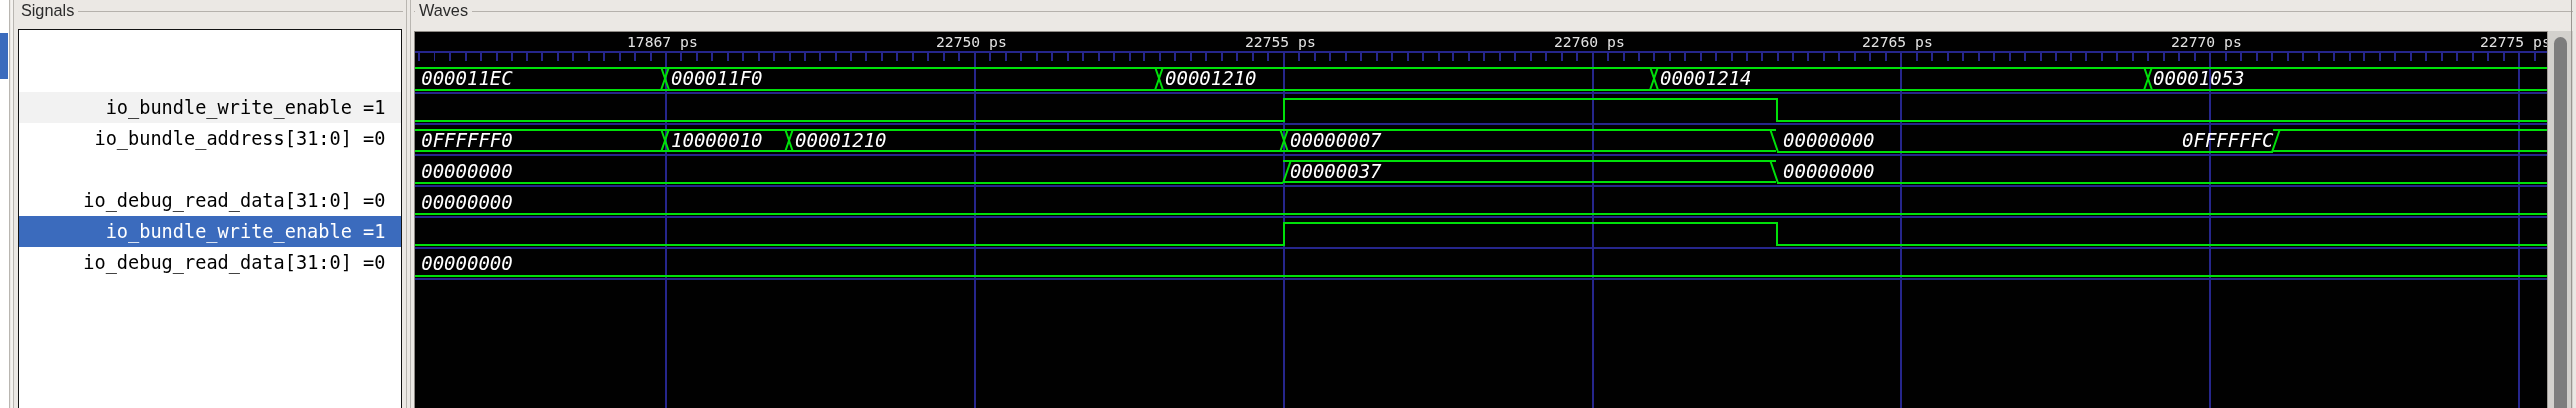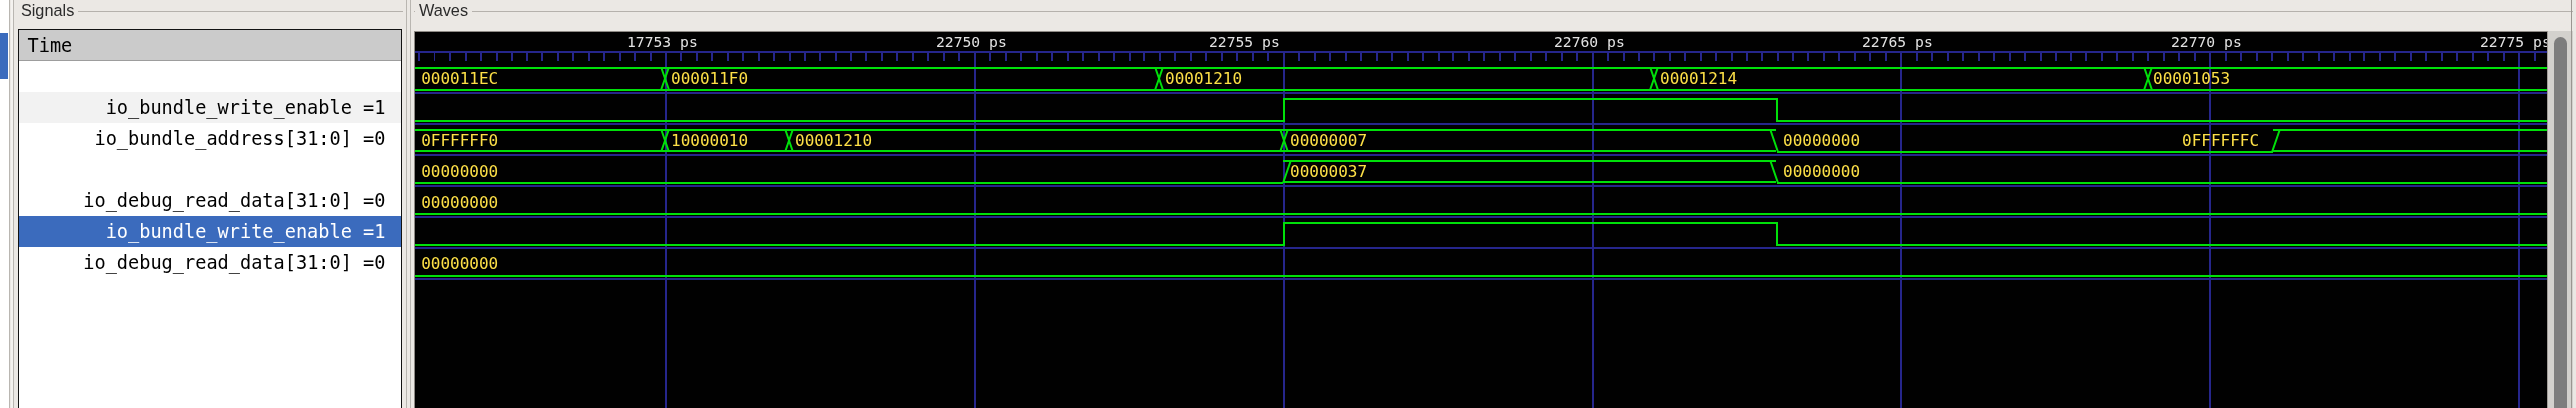--- a/index.html
+++ b/index.html
@@ -20,22 +20,22 @@
            border:1.5px solid #121212;overflow:hidden;
            font-family:"DejaVu Sans Mono","Liberation Mono",monospace;}
   .sig-header{position:absolute;left:0;top:0;width:100%;height:31px;background:#cbcbcb;
               border-bottom:0.8px solid #9d9d9d;color:#000;font-size:18.6px;line-height:31px;
               padding-left:8.5px;box-sizing:border-box;}
   .sig-row{position:absolute;left:0;width:100%;height:31px;font-size:18.6px;line-height:31px;
            color:#000;text-align:right;padding-right:15.5px;box-sizing:border-box;white-space:pre;}
   
   .canvas{overflow:hidden;background:#010101;border-top:0.8px solid #8e8a85;border-left:0.8px solid #8e8a85;}
   .wv{position:absolute;}
-  .wtext{position:absolute;height:15.5px;line-height:15.5px;font-size:16px;
-         font-family:"DejaVu Sans Mono","Liberation Mono",monospace;color:#fde047;white-space:pre;}
+  .wtext{position:absolute;height:15.5px;line-height:15.5px;font-size:19px;
+         font-family:"DejaVu Sans Mono","Liberation Mono",monospace;color:#ffffff;white-space:pre;font-style:italic;}
   .ttext{position:absolute;top:2.3px;height:15.5px;line-height:15.5px;font-size:14.7px;
          font-family:"DejaVu Sans Mono","Liberation Mono",monospace;color:#e2e2e2;white-space:pre;}
   
   .vscroll{left:2547px;top:31px;width:25px;height:378px;background:#d3d1cd;border-left:0.8px solid #a29e99;}
   .vthumb{position:absolute;left:6.2px;top:6.2px;width:13px;height:480px;background:#7d7d7d;border-radius:7px;}
   .win-edge{left:2571px;top:0;width:0.8px;height:409px;background:#9a9691;}
 </style>
 </head>
 <body>
 
@@ -43,21 +43,20 @@
 
   <div class="abs left-strip"></div>
   <div class="abs left-sel" id="left-sel" style="background: rgb(59, 107, 189);"></div>
   <div class="abs left-strip2"></div>
   <div class="abs groove" style="left:9.3px"></div>
   <div class="abs groove" style="left:13px"></div>
 
   <div class="abs frame-line" style="left:18px;width:385px;"></div>
   <div class="abs frame-label" style="left:17px;">Signals</div>
   <div class="abs siglist" id="siglist">
-    <div class="sig-header">Time</div>
       <div class="sig-row" style="top: 62px; background: rgb(242, 242, 242); color: rgb(0, 0, 0);">io_bundle_write_enable =1</div>
       <div class="sig-row" style="top: 93px; background: rgb(255, 255, 255); color: rgb(0, 0, 0);">io_bundle_address[31:0] =0</div>
       <div class="sig-row" style="top: 155px; background: rgb(255, 255, 255); color: rgb(0, 0, 0);">io_debug_read_data[31:0] =0</div>
       <div class="sig-row" style="top: 186px; background: rgb(59, 107, 189); color: rgb(255, 255, 255);">io_bundle_write_enable =1</div>
       <div class="sig-row" style="top: 217px; background: rgb(255, 255, 255); color: rgb(0, 0, 0);">io_debug_read_data[31:0] =0</div>
     </div>
 
   <div class="abs groove" style="left:406px"></div>
   <div class="abs groove" style="left:410px"></div>
 
@@ -197,25 +196,25 @@
       <div class="wv" style="left: 1995px; top: 21px; width: 1.5px; height: 7.7px; background: rgb(38, 38, 140);"></div>
       <div class="wv" style="left: 2010px; top: 21px; width: 1.5px; height: 7.7px; background: rgb(38, 38, 140);"></div>
       <div class="wv" style="left: 2026px; top: 21px; width: 1.5px; height: 7.7px; background: rgb(38, 38, 140);"></div>
       <div class="wv" style="left: 2041px; top: 21px; width: 1.5px; height: 7.7px; background: rgb(38, 38, 140);"></div>
       <div class="wv" style="left: 2057px; top: 21px; width: 1.5px; height: 7.7px; background: rgb(38, 38, 140);"></div>
       <div class="wv" style="left: 2072px; top: 21px; width: 1.5px; height: 7.7px; background: rgb(38, 38, 140);"></div>
       <div class="wv" style="left: 2088px; top: 21px; width: 1.5px; height: 7.7px; background: rgb(38, 38, 140);"></div>
       <div class="wv" style="left: 2103px; top: 21px; width: 1.5px; height: 7.7px; background: rgb(38, 38, 140);"></div>
       <div class="wv" style="left: 2119px; top: 21px; width: 1.5px; height: 7.7px; background: rgb(38, 38, 140);"></div>
       <div class="wv" style="left: 250px; top: 18.6px; width: 1.5px; height: 359px; background: rgb(38, 38, 140);"></div>
-      <div class="ttext" style="left: 212px;">17753 ps</div>
+      <div class="ttext" style="left: 212px;">17867 ps</div>
       <div class="wv" style="left: 559px; top: 18.6px; width: 1.5px; height: 359px; background: rgb(38, 38, 140);"></div>
       <div class="ttext" style="left: 521px;">22750 ps</div>
       <div class="wv" style="left: 868px; top: 18.6px; width: 1.5px; height: 359px; background: rgb(38, 38, 140);"></div>
-      <div class="ttext" style="left: 794px;">22755 ps</div>
+      <div class="ttext" style="left: 830px;">22755 ps</div>
       <div class="wv" style="left: 1177px; top: 18.6px; width: 1.5px; height: 359px; background: rgb(38, 38, 140);"></div>
       <div class="ttext" style="left: 1139px;">22760 ps</div>
       <div class="wv" style="left: 1485px; top: 18.6px; width: 1.5px; height: 359px; background: rgb(38, 38, 140);"></div>
       <div class="ttext" style="left: 1447px;">22765 ps</div>
       <div class="wv" style="left: 1794px; top: 18.6px; width: 1.5px; height: 359px; background: rgb(38, 38, 140);"></div>
       <div class="ttext" style="left: 1756px;">22770 ps</div>
       <div class="wv" style="left: 2103px; top: 18.6px; width: 1.5px; height: 359px; background: rgb(38, 38, 140);"></div>
       <div class="ttext" style="left: 2065px;">22775 ps</div>
       <div class="wv" style="left: 0px; top: 60px; width: 2132px; height: 1.5px; background: rgb(38, 38, 140);"></div>
       <div class="wv" style="left: 0px; top: 35px; width: 250px; height: 1.5px; background: rgb(0, 224, 10);"></div>

